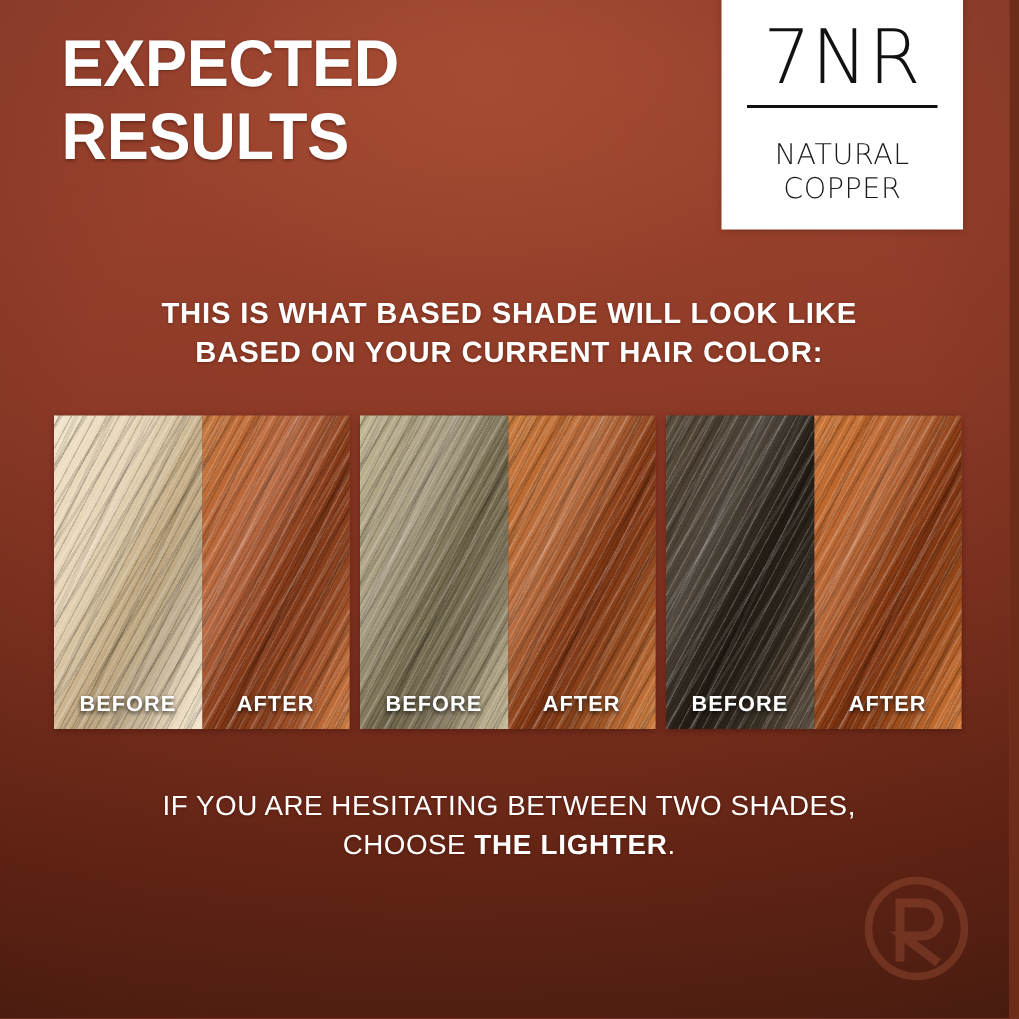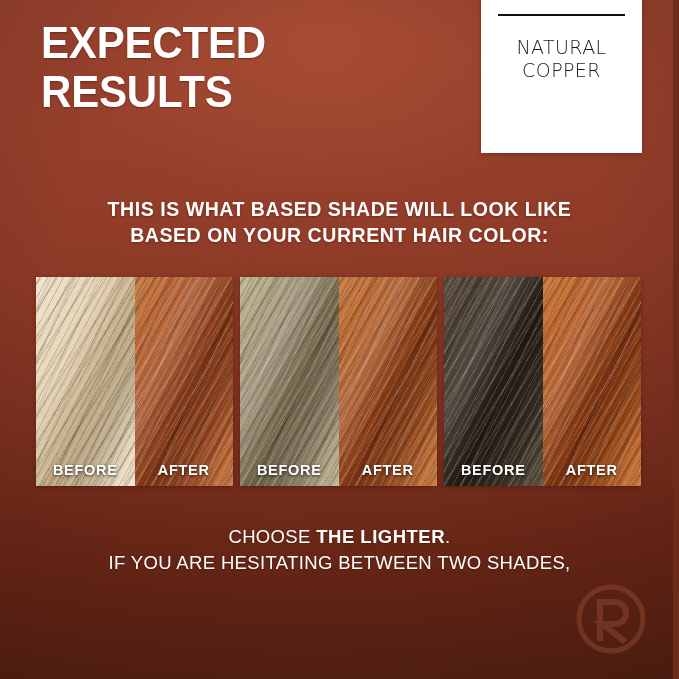--- a/index.html
+++ b/index.html
@@ -213,20 +213,21 @@
 <div id="page">
 
   <div class="bg-base"></div>
   <div class="bg-glow"></div>
   <div class="bg-vignette"></div>
 
   <div class="title">EXPECTED
 RESULTS</div>
 
   <div class="badge">
+    <div class="badge-code">7NR</div>
     <div class="badge-rule"></div>
     <div class="badge-name">NATURAL
 COPPER</div>
   </div>
 
   <div class="subtitle">THIS IS WHAT BASED SHADE WILL LOOK LIKE
 BASED ON YOUR CURRENT HAIR COLOR:</div>
 
   <div class="swatch-row">
 
@@ -265,22 +266,22 @@
       <div class="swatch" id="s2a" style="background: linear-gradient(115deg, rgb(205, 122, 60) 0%, rgb(178, 86, 31) 34%, rgb(123, 50, 16) 58%, rgb(178, 86, 31) 76%, rgb(205, 122, 60) 100%);">
         <div class="strands"></div>
         <div class="sheen"></div>
         <div class="shade-lbl">AFTER</div>
       </div>
     </div>
 
   </div>
 
   <div class="footer-note">
+    <div>IF YOU ARE HESITATING BETWEEN TWO SHADES,</div>
     <div><span>CHOOSE </span><span class="em">THE LIGHTER</span><span>.</span></div>
-    <div>IF YOU ARE HESITATING BETWEEN TWO SHADES,</div>
   </div>
 
   <div class="watermark">
     <svg viewBox="0 0 72 72" width="72" height="72" aria-hidden="true">
       <circle cx="36" cy="36" r="32" fill="none" stroke="#9c5036" stroke-width="5"></circle>
       <path d="M25 55 L25 19 L40 19 A11 11 0 0 1 40 41 L27 41 L48 57" fill="none" stroke="#9c5036" stroke-width="6" stroke-linecap="square" stroke-linejoin="miter"></path>
     </svg>
   </div>
 
 </div>

